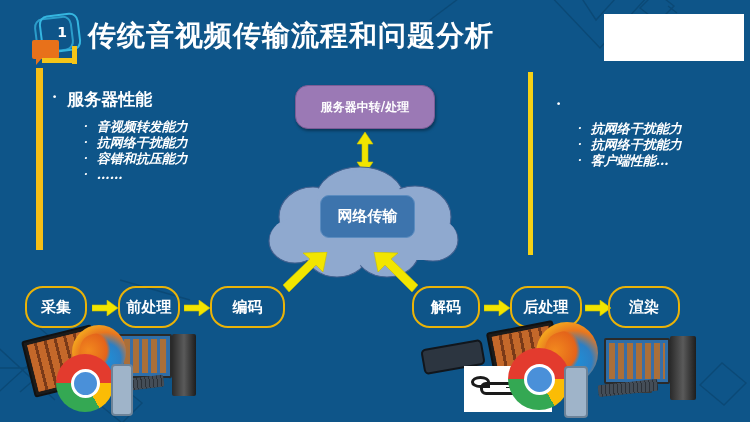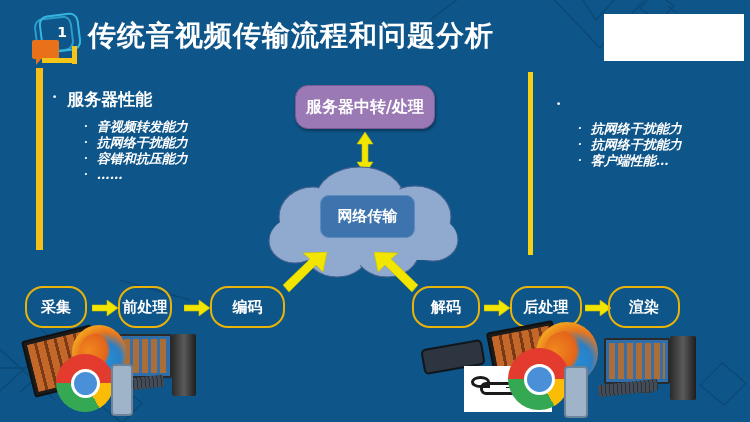--- a/index.html
+++ b/index.html
@@ -85,21 +85,21 @@
   .blk ul li .dot { color:#ffffff; font-size:11px; }
   .blk-left { left:52px; top:88px; }
   .blk-left ul { margin-left:32px; }
   .blk-right { left:556px; top:95px; }
   .blk-right ul { margin-left:22px; }
 
   
   .server-box {
     position:absolute; left:295px; top:85px; width:140px; height:44px;
     background:#9b79b5; border:1px solid #7b5c96; border-radius:13px;
-    color:#ffffff; font-size:16px; font-weight:bold;
+    color:#ffffff; font-size:12px; font-weight:bold;
     display:flex; align-items:center; justify-content:center;
     font-family:"DejaVu Serif","Liberation Serif",serif;
     box-shadow:1px 2px 3px rgba(0,0,0,.35);
   }
 
   
   .dbl-arrow { position:absolute; left:356px; top:132px; width:18px; height:42px; }
 
   
   .cloud { position:absolute; left:265px; top:165px; width:200px; height:118px; }
@@ -308,21 +308,21 @@
   </svg>
 
   <svg class="diag" style="left:370px;top:252px;width:48px;height:44px;" viewBox="0 0 48 44">
     <polygon points="4,0 8,20 15,13 42,40 48,33 21,7 28,1" fill="#f2e500" stroke="#c9bf00" stroke-width="0.6"></polygon>
   </svg>
 
   <div class="pipe-box" style="left:25px;width:62px;">采集</div>
   <svg class="arr-s" style="left:92px;" viewBox="0 0 26 16">
       <polygon points="0,5 15,5 15,0 26,8 15,16 15,11 0,11" fill="#f2e500" stroke="#c9bf00" stroke-width="0.6"></polygon>
     </svg>
-  <div class="pipe-box" style="left:118px;width:54px;">前处理</div>
+  <div class="pipe-box" style="left:118px;width:62px;">前处理</div>
   <svg class="arr-s" style="left:184px;" viewBox="0 0 26 16">
       <polygon points="0,5 15,5 15,0 26,8 15,16 15,11 0,11" fill="#f2e500" stroke="#c9bf00" stroke-width="0.6"></polygon>
     </svg>
   <div class="pipe-box" style="left:412px;width:68px;">解码</div>
 
   <div class="pipe-box" style="left:210px;width:75px;">编码</div>
   <svg class="arr-s" style="left:484px;" viewBox="0 0 26 16">
       <polygon points="0,5 15,5 15,0 26,8 15,16 15,11 0,11" fill="#f2e500" stroke="#c9bf00" stroke-width="0.6"></polygon>
     </svg>
   <div class="pipe-box" style="left:510px;width:72px;">后处理</div>

